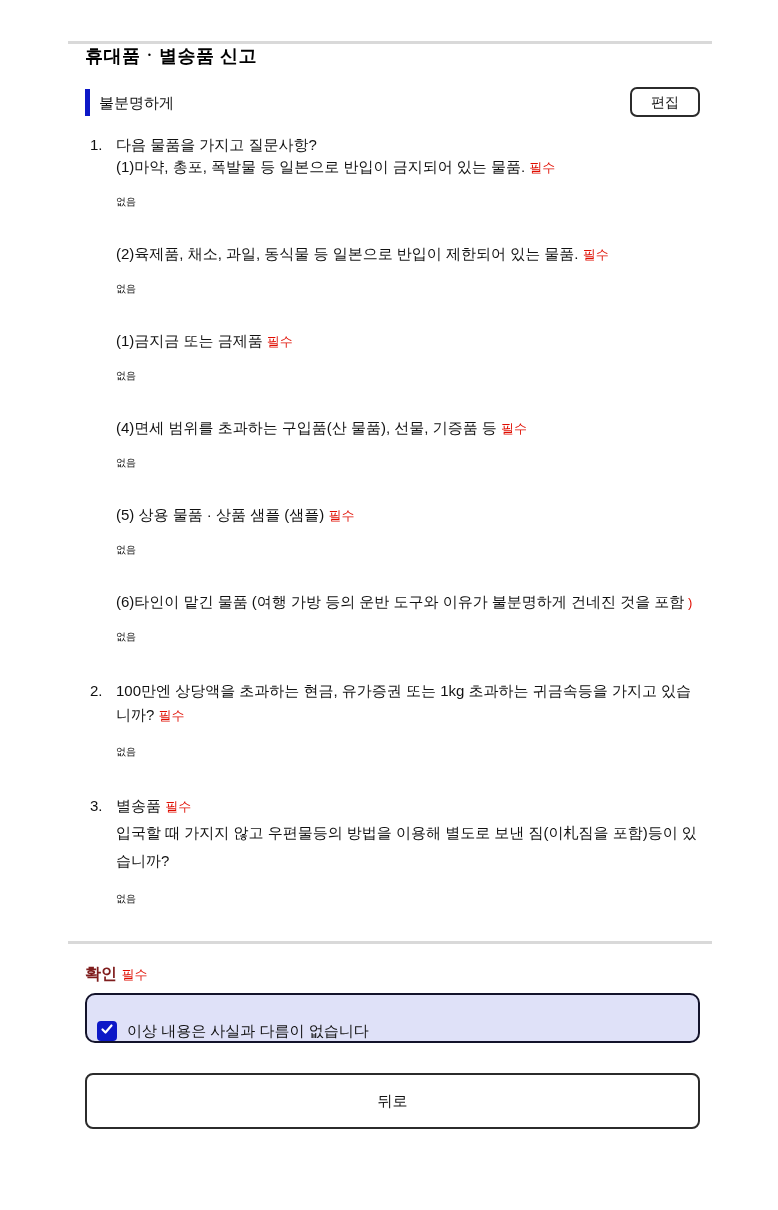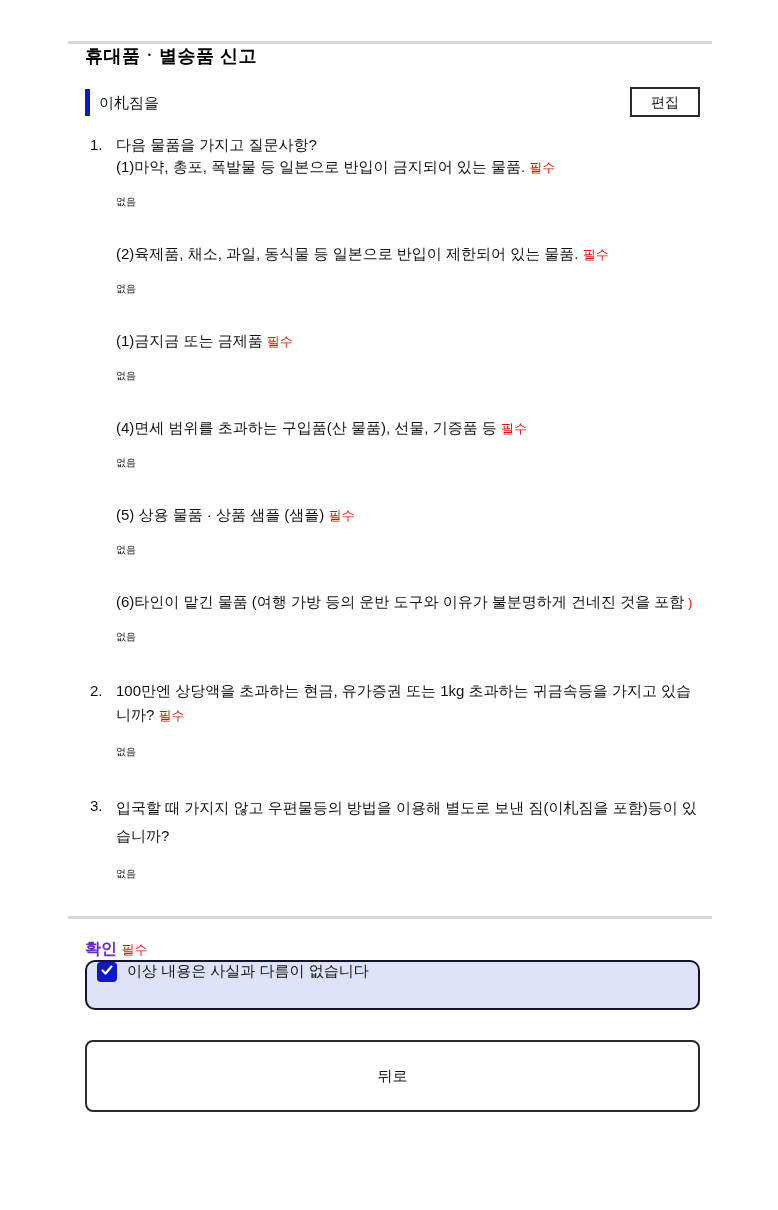--- a/index.html
+++ b/index.html
@@ -26,76 +26,76 @@
     margin-top: 19px; display: flex; align-items: center; justify-content: space-between;
     height: 30px;
   }
   .section-title {
     font-size: 15px; color: #111;
     border-left: 5px solid var(--accent); padding-left: 9px;
     line-height: 27px;
   }
   .edit-btn {
     width: 70px; height: 30px; background: #ffffff;
-    border: 2px solid #2b2b2b; border-radius: 0;
+    border: 2px solid #2b2b2b; border-radius: 7px;
     font-size: 14px; color: #111; font-family: inherit;
     cursor: pointer; line-height: 26px; text-align: center;
   }
 
   .questions { margin-top: 16px; }
   .question { display: flex; }
   .q-num { width: 31px; flex: 0 0 31px; font-size: 15px; line-height: 24px; padding-left: 5px; }
   .q-body { flex: 1; max-width: 585px; }
   .q-text { font-size: 15px; line-height: 24px; }
   .sub-block:first-of-type { margin-top: 24px; }
   .q-label { font-size: 15px; line-height: 20px; margin-bottom: 14px; }
   .q-answer { font-size: 10px; font-weight: normal; line-height: 20px; margin-bottom: 32px; }
   .req { color: var(--red); font-size: 13px; }
   .q-desc { font-size: 15px; line-height: 28px; margin-bottom: 14px; }
   .mt14 { margin-top: 14px; }
 
   .confirm-title-row { margin-top: 20px; font-size: 16px; }
-  .confirm-title { font-weight: bold; color: #6d28d9; }
+  .confirm-title { font-weight: bold; color: #7f1d1d; }
   .confirm-panel {
-    height: 50px;
+    margin-top: 8px; height: 50px;
     background: var(--panel); border: 2px solid #13132b; border-radius: 10px;
-    display: flex; align-items: flex-start; padding-left: 10px;
+    display: flex; align-items: flex-end; padding-left: 10px;
   }
   .checkbox {
     width: 20px; height: 20px; border-radius: 4px;
     background: var(--accent); display: inline-flex;
     align-items: center; justify-content: center; flex: 0 0 20px;
     cursor: pointer;
   }
   .checkbox svg { width: 14px; height: 14px; }
   .confirm-label { font-size: 15px; margin-left: 10px; }
 
   .button-row { margin-top: 30px; display: flex; gap: 20px; }
-  .btn { flex: 1; height: 72px; font-size: 15px; font-family: inherit; cursor: pointer; }
+  .btn { flex: 1; height: 56px; font-size: 15px; font-family: inherit; cursor: pointer; }
   .btn-back {
     background: #ffffff; color: #111;
     border: 2px solid #2b2b2b; border-radius: 8px;
   }
   .btn-submit {
     background: var(--accent); color: #ffffff;
     border: none; border-radius: 4px;
   }
   :root { --accent: #0d18c7; --red: #e00d00; --panel: #dfe1f8; }
 </style>
 </head>
 <body>
 
 <div class="content">
 
   <hr class="divider divider-top">
 
   <div class="inner page-title">휴대품ㆍ별송품 신고</div>
 
   <div class="inner section-row">
-    <div class="section-title">이札짐을</div>
+    <div class="section-title">불분명하게</div>
     <button class="edit-btn">편집</button>
   </div>
 
   <div class="inner questions">
 
     <div class="question">
       <div class="q-num">1.</div>
       <div class="q-body">
         <div class="q-text">다음 물품을 가지고 질문사항?</div>
 
@@ -135,20 +135,21 @@
       <div class="q-num">2.</div>
       <div class="q-body">
         <div class="q-text"><span>100만엔 상당액을 초과하는 현금, 유가증권 또는 1kg 초과하는 귀금속등을 가지고 있습니까?</span> <span class="req">필수</span></div>
         <div class="q-answer mt14">없음</div>
       </div>
     </div>
 
     <div class="question">
       <div class="q-num">3.</div>
       <div class="q-body">
+        <div class="q-text"><span>별송품</span> <span class="req">필수</span></div>
         <div class="q-desc">입국할 때 가지지 않고 우편물등의 방법을 이용해 별도로 보낸 짐(이札짐을 포함)등이 있습니까?</div>
         <div class="q-answer">없음</div>
       </div>
     </div>
 
   </div>
 
   <hr class="divider">
 
   <div class="inner confirm-title-row">

